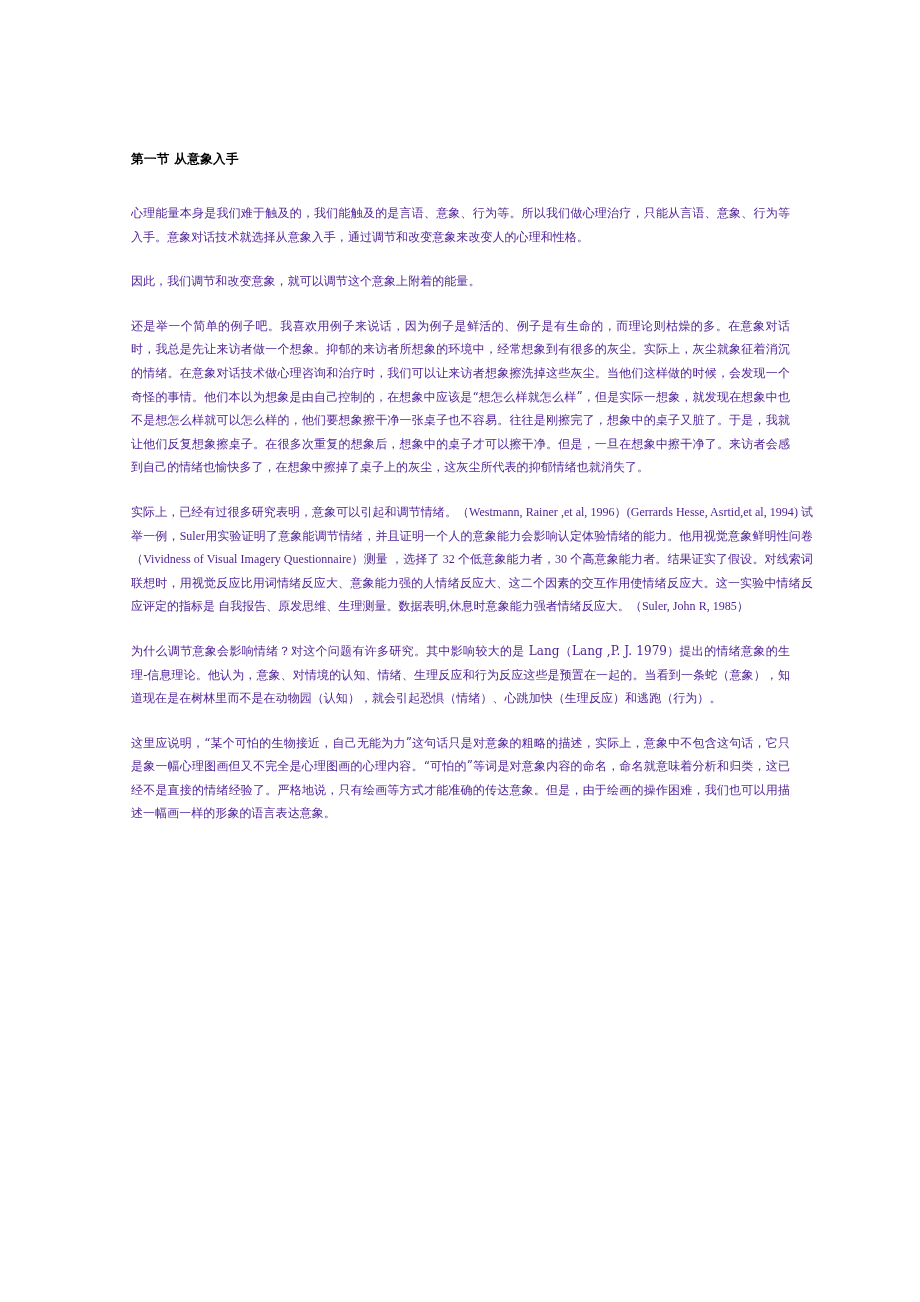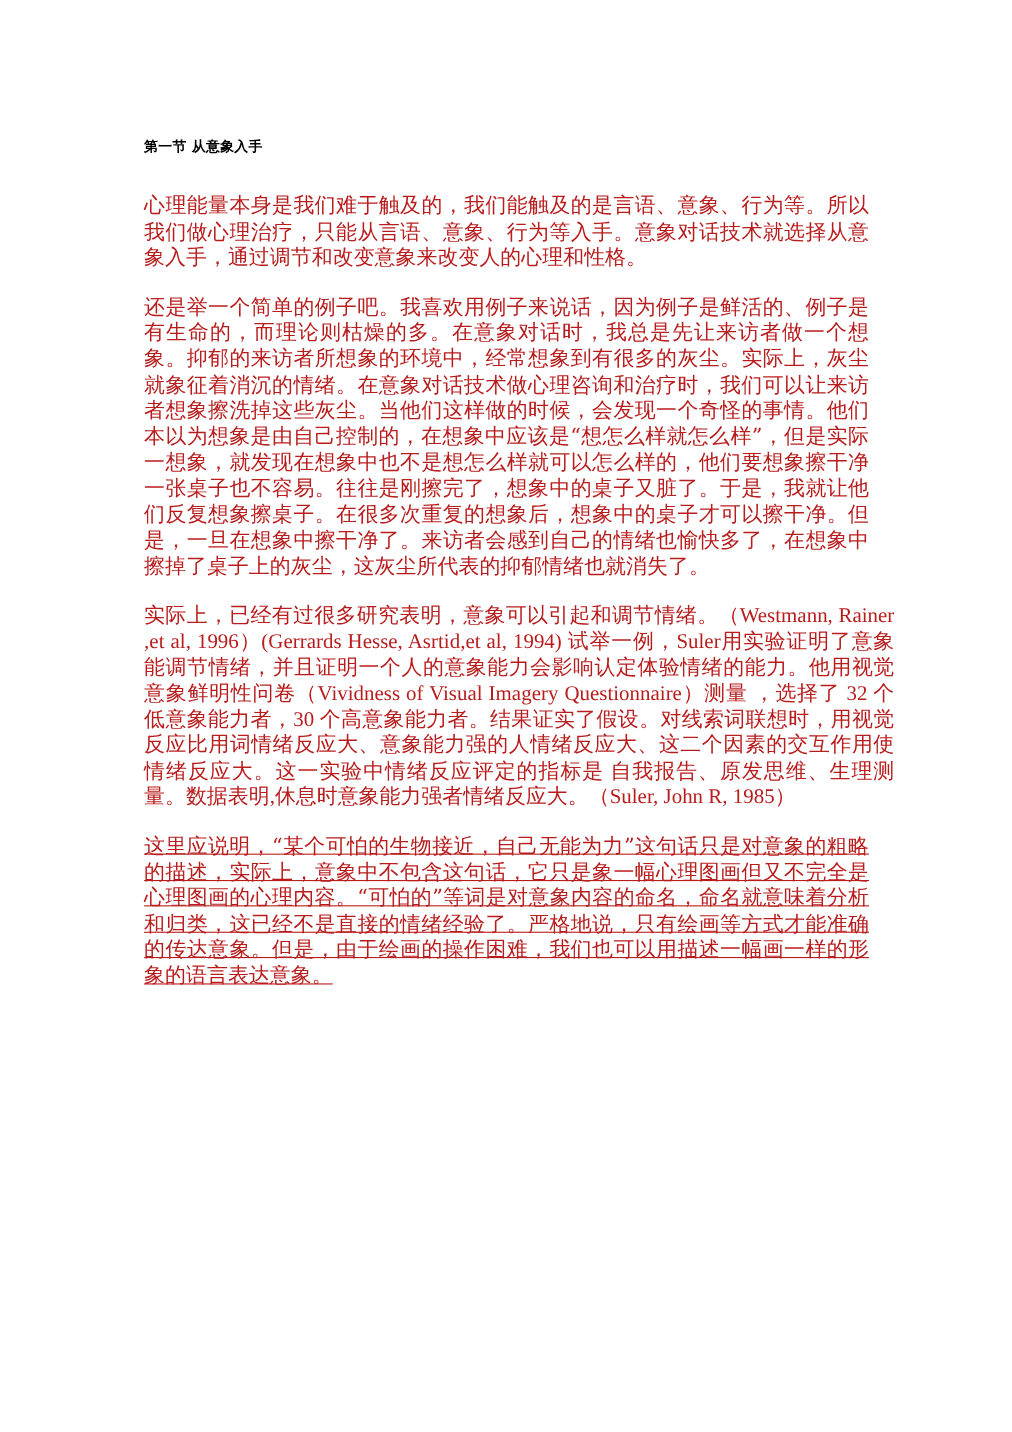--- a/index.html
+++ b/index.html
@@ -16,68 +16,69 @@
     position: relative;
     width: 920px;
     height: 1302px;
     background: #ffffff;
     overflow: hidden;
     box-sizing: border-box;
   }
   .content {
     position: absolute;
     left: 131px;
-    top: 124px;
+    top: 150px;
     width: 684px;
   }
   .doc-heading {
     font-family: "DejaVu Sans", "Liberation Sans", sans-serif;
     font-weight: bold;
     font-size: 12.6px;
     line-height: 18px;
     letter-spacing: 0.3px;
     margin: 0 0 34px 0;
     color: #000000;
     white-space: pre;
   }
   p.para {
     margin: 0 0 21px 0;
-    font-size: 19px;
+    font-size: 12px;
     line-height: 23.6px;
     text-align: justify;
     text-justify: inter-ideograph;
-    color: #b91c1c;
+    color: #4c1d95;
     letter-spacing: 0.05px;
     width: 659px;
   }
   p.para.wide {
     width: 682px;
     letter-spacing: 0.02px;
     font-family: Liberation Serif, serif;
   }
   p.para:last-child {
     margin-bottom: 0;
-    text-decoration: underline;
   }
 </style>
 </head>
 <body>
 
 <div class="page">
   <div class="content">
 
     <h1 class="doc-heading">第一节 从意象入手</h1>
 
     <p class="para">心理能量本身是我们难于触及的，我们能触及的是言语、意象、行为等。所以我们做心理治疗，只能从言语、意象、行为等入手。意象对话技术就选择从意象入手，通过调节和改变意象来改变人的心理和性格。</p>
 
 
+    <p class="para">因此，我们调节和改变意象，就可以调节这个意象上附着的能量。</p>
 
 
     <p class="para">还是举一个简单的例子吧。我喜欢用例子来说话，因为例子是鲜活的、例子是有生命的，而理论则枯燥的多。在意象对话时，我总是先让来访者做一个想象。抑郁的来访者所想象的环境中，经常想象到有很多的灰尘。实际上，灰尘就象征着消沉的情绪。在意象对话技术做心理咨询和治疗时，我们可以让来访者想象擦洗掉这些灰尘。当他们这样做的时候，会发现一个奇怪的事情。他们本以为想象是由自己控制的，在想象中应该是“想怎么样就怎么样”，但是实际一想象，就发现在想象中也不是想怎么样就可以怎么样的，他们要想象擦干净一张桌子也不容易。往往是刚擦完了，想象中的桌子又脏了。于是，我就让他们反复想象擦桌子。在很多次重复的想象后，想象中的桌子才可以擦干净。但是，一旦在想象中擦干净了。来访者会感到自己的情绪也愉快多了，在想象中擦掉了桌子上的灰尘，这灰尘所代表的抑郁情绪也就消失了。</p>
 
     <p class="para wide">实际上，已经有过很多研究表明，意象可以引起和调节情绪。（Westmann, Rainer ,et al, 1996）(Gerrards Hesse, Asrtid,et al, 1994) 试举一例，Suler用实验证明了意象能调节情绪，并且证明一个人的意象能力会影响认定体验情绪的能力。他用视觉意象鲜明性问卷（Vividness of Visual Imagery Questionnaire）测量 ，选择了 32 个低意象能力者，30 个高意象能力者。结果证实了假设。对线索词联想时，用视觉反应比用词情绪反应大、意象能力强的人情绪反应大、这二个因素的交互作用使情绪反应大。这一实验中情绪反应评定的指标是 自我报告、原发思维、生理测量。数据表明,休息时意象能力强者情绪反应大。（Suler, John R, 1985）</p>
 
+    <p class="para">为什么调节意象会影响情绪？对这个问题有许多研究。其中影响较大的是 Lang（Lang ,P. J. 1979）提出的情绪意象的生理-信息理论。他认为，意象、对情境的认知、情绪、生理反应和行为反应这些是预置在一起的。当看到一条蛇（意象），知道现在是在树林里而不是在动物园（认知），就会引起恐惧（情绪）、心跳加快（生理反应）和逃跑（行为）。</p>
 
 
     <p class="para">这里应说明，“某个可怕的生物接近，自己无能为力”这句话只是对意象的粗略的描述，实际上，意象中不包含这句话，它只是象一幅心理图画但又不完全是心理图画的心理内容。“可怕的”等词是对意象内容的命名，命名就意味着分析和归类，这已经不是直接的情绪经验了。严格地说，只有绘画等方式才能准确的传达意象。但是，由于绘画的操作困难，我们也可以用描述一幅画一样的形象的语言表达意象。</p>
 
   </div>
 </div>
 
 </body></html>

